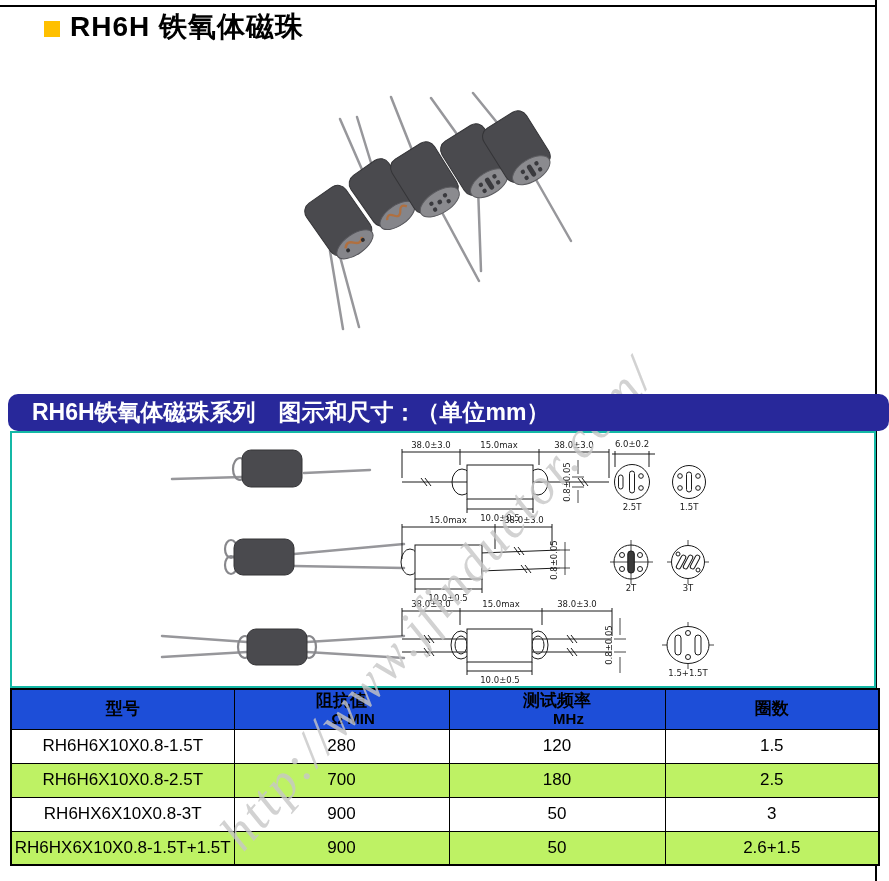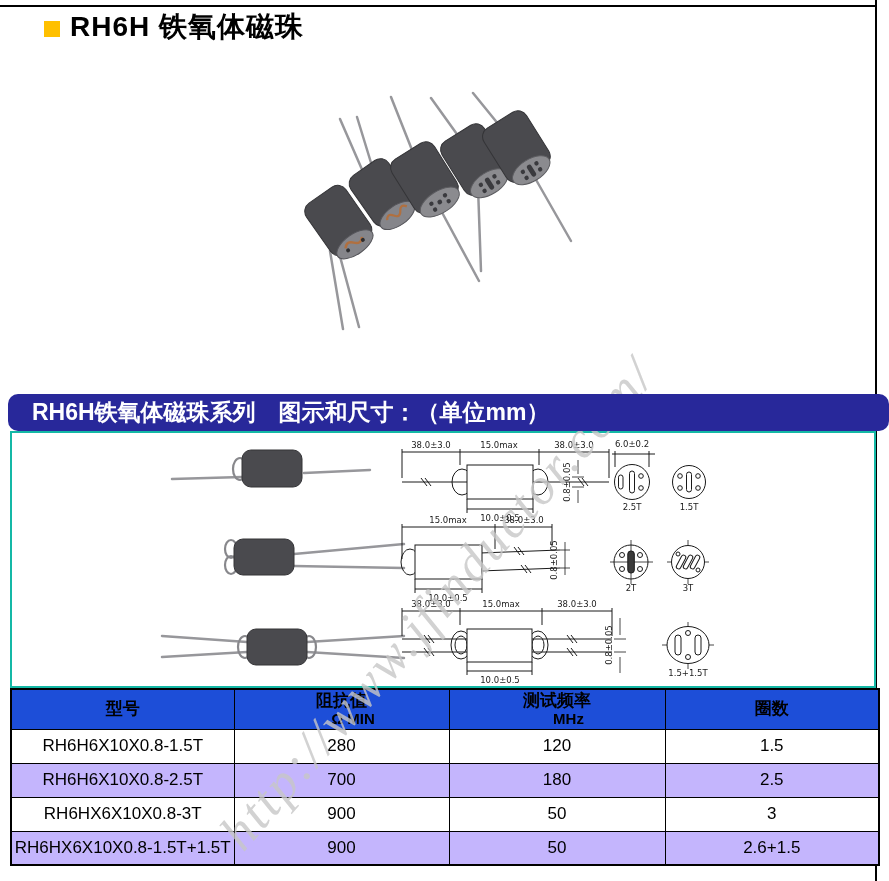--- a/index.html
+++ b/index.html
@@ -23,21 +23,21 @@
 
   .spec-table{position:absolute;left:10px;top:688px;width:868px;border-collapse:collapse;
     table-layout:fixed;z-index:2;background:#fff;}
   .spec-table th,.spec-table td{border:1px solid #000;text-align:center;vertical-align:middle;
     color:#000;padding:0;overflow:hidden;}
   .spec-table{border:2px solid #000;}
   .spec-table thead tr{height:40px;background:#1d4ed8;}
   .spec-table thead th{font-size:17px;font-weight:bold;line-height:1.15;}
   .spec-table thead th .sub{font-size:15px;padding-left:23px;}
   .spec-table tbody tr{height:34px;font-size:17px;}
-  .spec-table tbody tr.green{background:#c4b5fd;}
+  .spec-table tbody tr.green{background:#bef264;}
   .spec-table tbody td{font-weight:normal;}
 
   .watermark{position:absolute;left:230px;top:812px;transform-origin:0 50%;transform:rotate(-49deg);
     font-family:"Liberation Serif",serif;font-style:italic;font-size:52px;letter-spacing:3px;
     color:#c7c7c7;opacity:.8;white-space:nowrap;z-index:5;pointer-events:none;}
 
   
   .dl{stroke:#1a1a1a;stroke-width:1;fill:none;}
   .dlt{stroke:#1a1a1a;stroke-width:.8;fill:none;}
   .dwhite{stroke:#1a1a1a;stroke-width:1;fill:#fff;}

